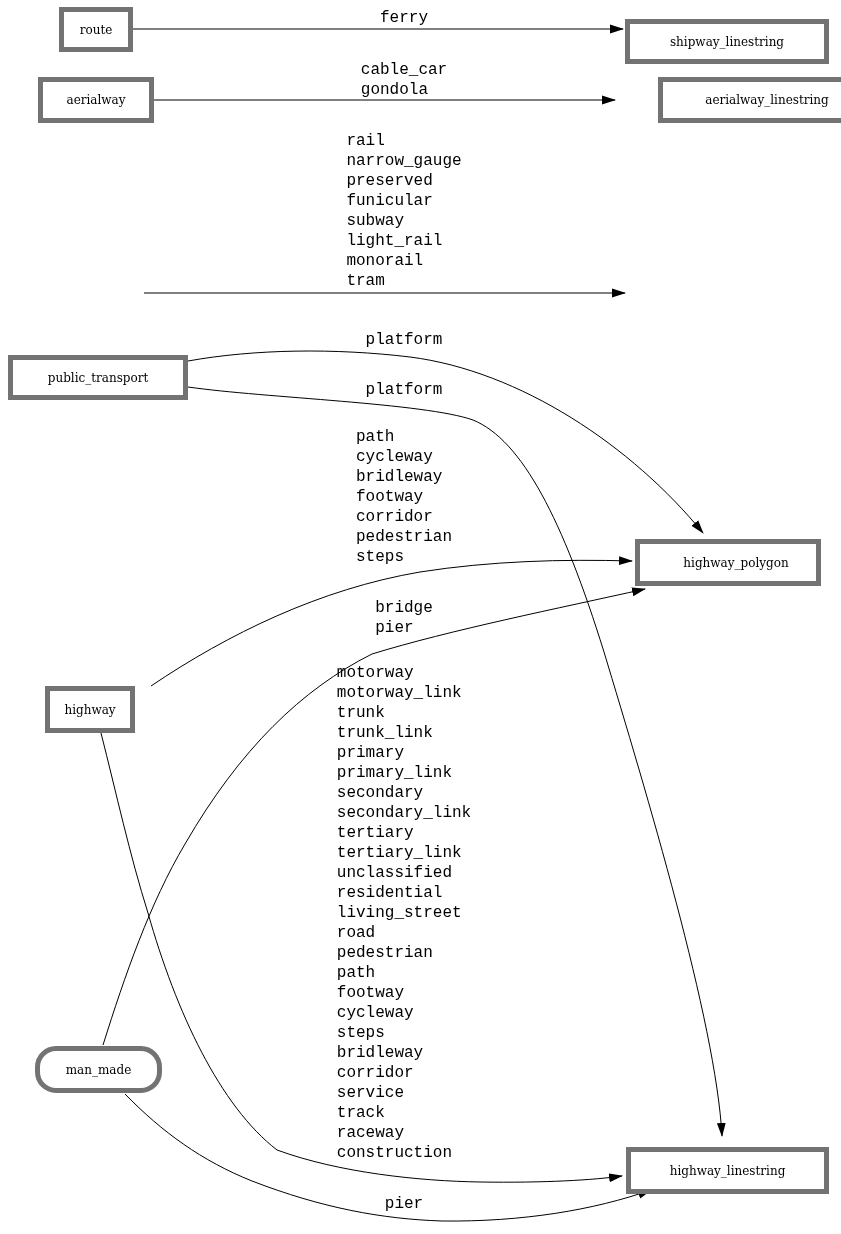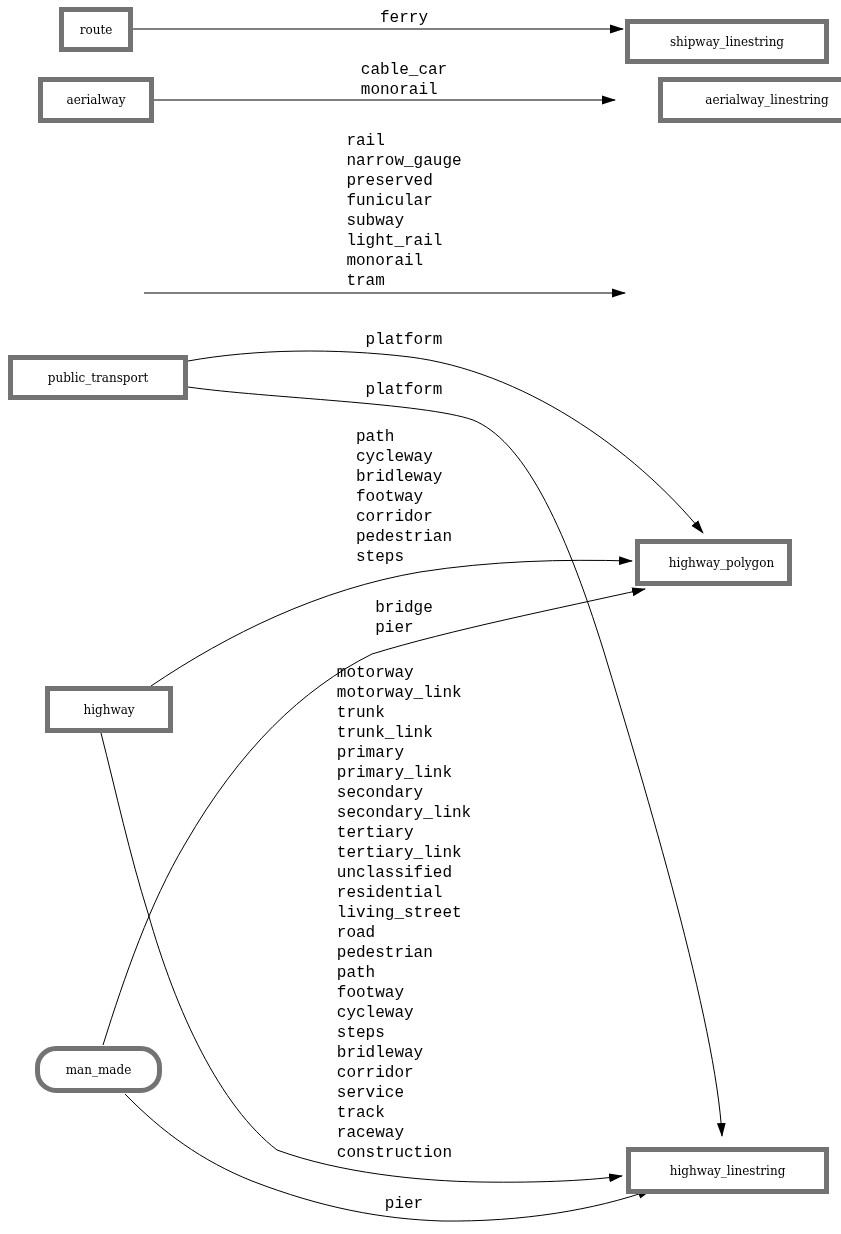--- a/index.html
+++ b/index.html
@@ -73,28 +73,28 @@
     <path class="edge" marker-end="url(#arrow)" d="M101,733 C116,792 130,856 148,913 C176,1012 220,1106 277,1150 C340,1173 420,1181 480,1182 C545,1183 594,1180 622,1176"></path>
 
     <path class="edge" marker-end="url(#arrow)" d="M125,1094 C162,1132 202,1161 252,1181 C322,1208 382,1219 442,1221 C522,1222 594,1210 651,1190"></path>
   </svg>
 
   <div class="node" style="left:59px;  top:7px;    width:74px;  height:45px;">route</div>
   <div class="node" style="left:625px; top:7px;    width:204px; height:45px;margin-top:12px;">shipway_linestring</div>
   <div class="node" style="left:38px;  top:77px;   width:116px; height:46px;">aerialway</div>
   <div class="node" style="left:618px; top:77px;   width:218px; height:46px;margin-left:40px;">aerialway_linestring</div>
   <div class="node" style="left:8px;   top:355px;  width:180px; height:45px;">public_transport</div>
-  <div class="node" style="left:635px; top:539px;  width:157px; height:47px;padding-left:16px;">highway_polygon</div>
-  <div class="node" style="left:45px;  top:686px;  width:128px; height:47px;text-align:center;">highway</div>
+  <div class="node" style="left:635px; top:539px;  width:186px; height:47px;padding-left:16px;">highway_polygon</div>
+  <div class="node" style="left:45px;  top:686px;  width:90px; height:47px;text-align:center;">highway</div>
   <div class="node" style="left:35px;  top:1046px; width:127px; height:47px;border-radius:21px;">man_made</div>
   <div class="node" style="left:626px; top:1141px; width:203px; height:47px;margin-top:6px;">highway_linestring</div>
 
   <div class="elabel" style="left:404px; top:8px;">ferry</div>
   <div class="elabel" style="left:404px; top:60px;">cable_car
-monorail</div>
+gondola</div>
   <div class="elabel" style="left:404px; top:131px;">rail
 narrow_gauge
 preserved
 funicular
 subway
 light_rail
 monorail
 tram</div>
   <div class="elabel" style="left:404px; top:330px;">platform</div>
   <div class="elabel" style="left:404px; top:380px;">platform</div>

